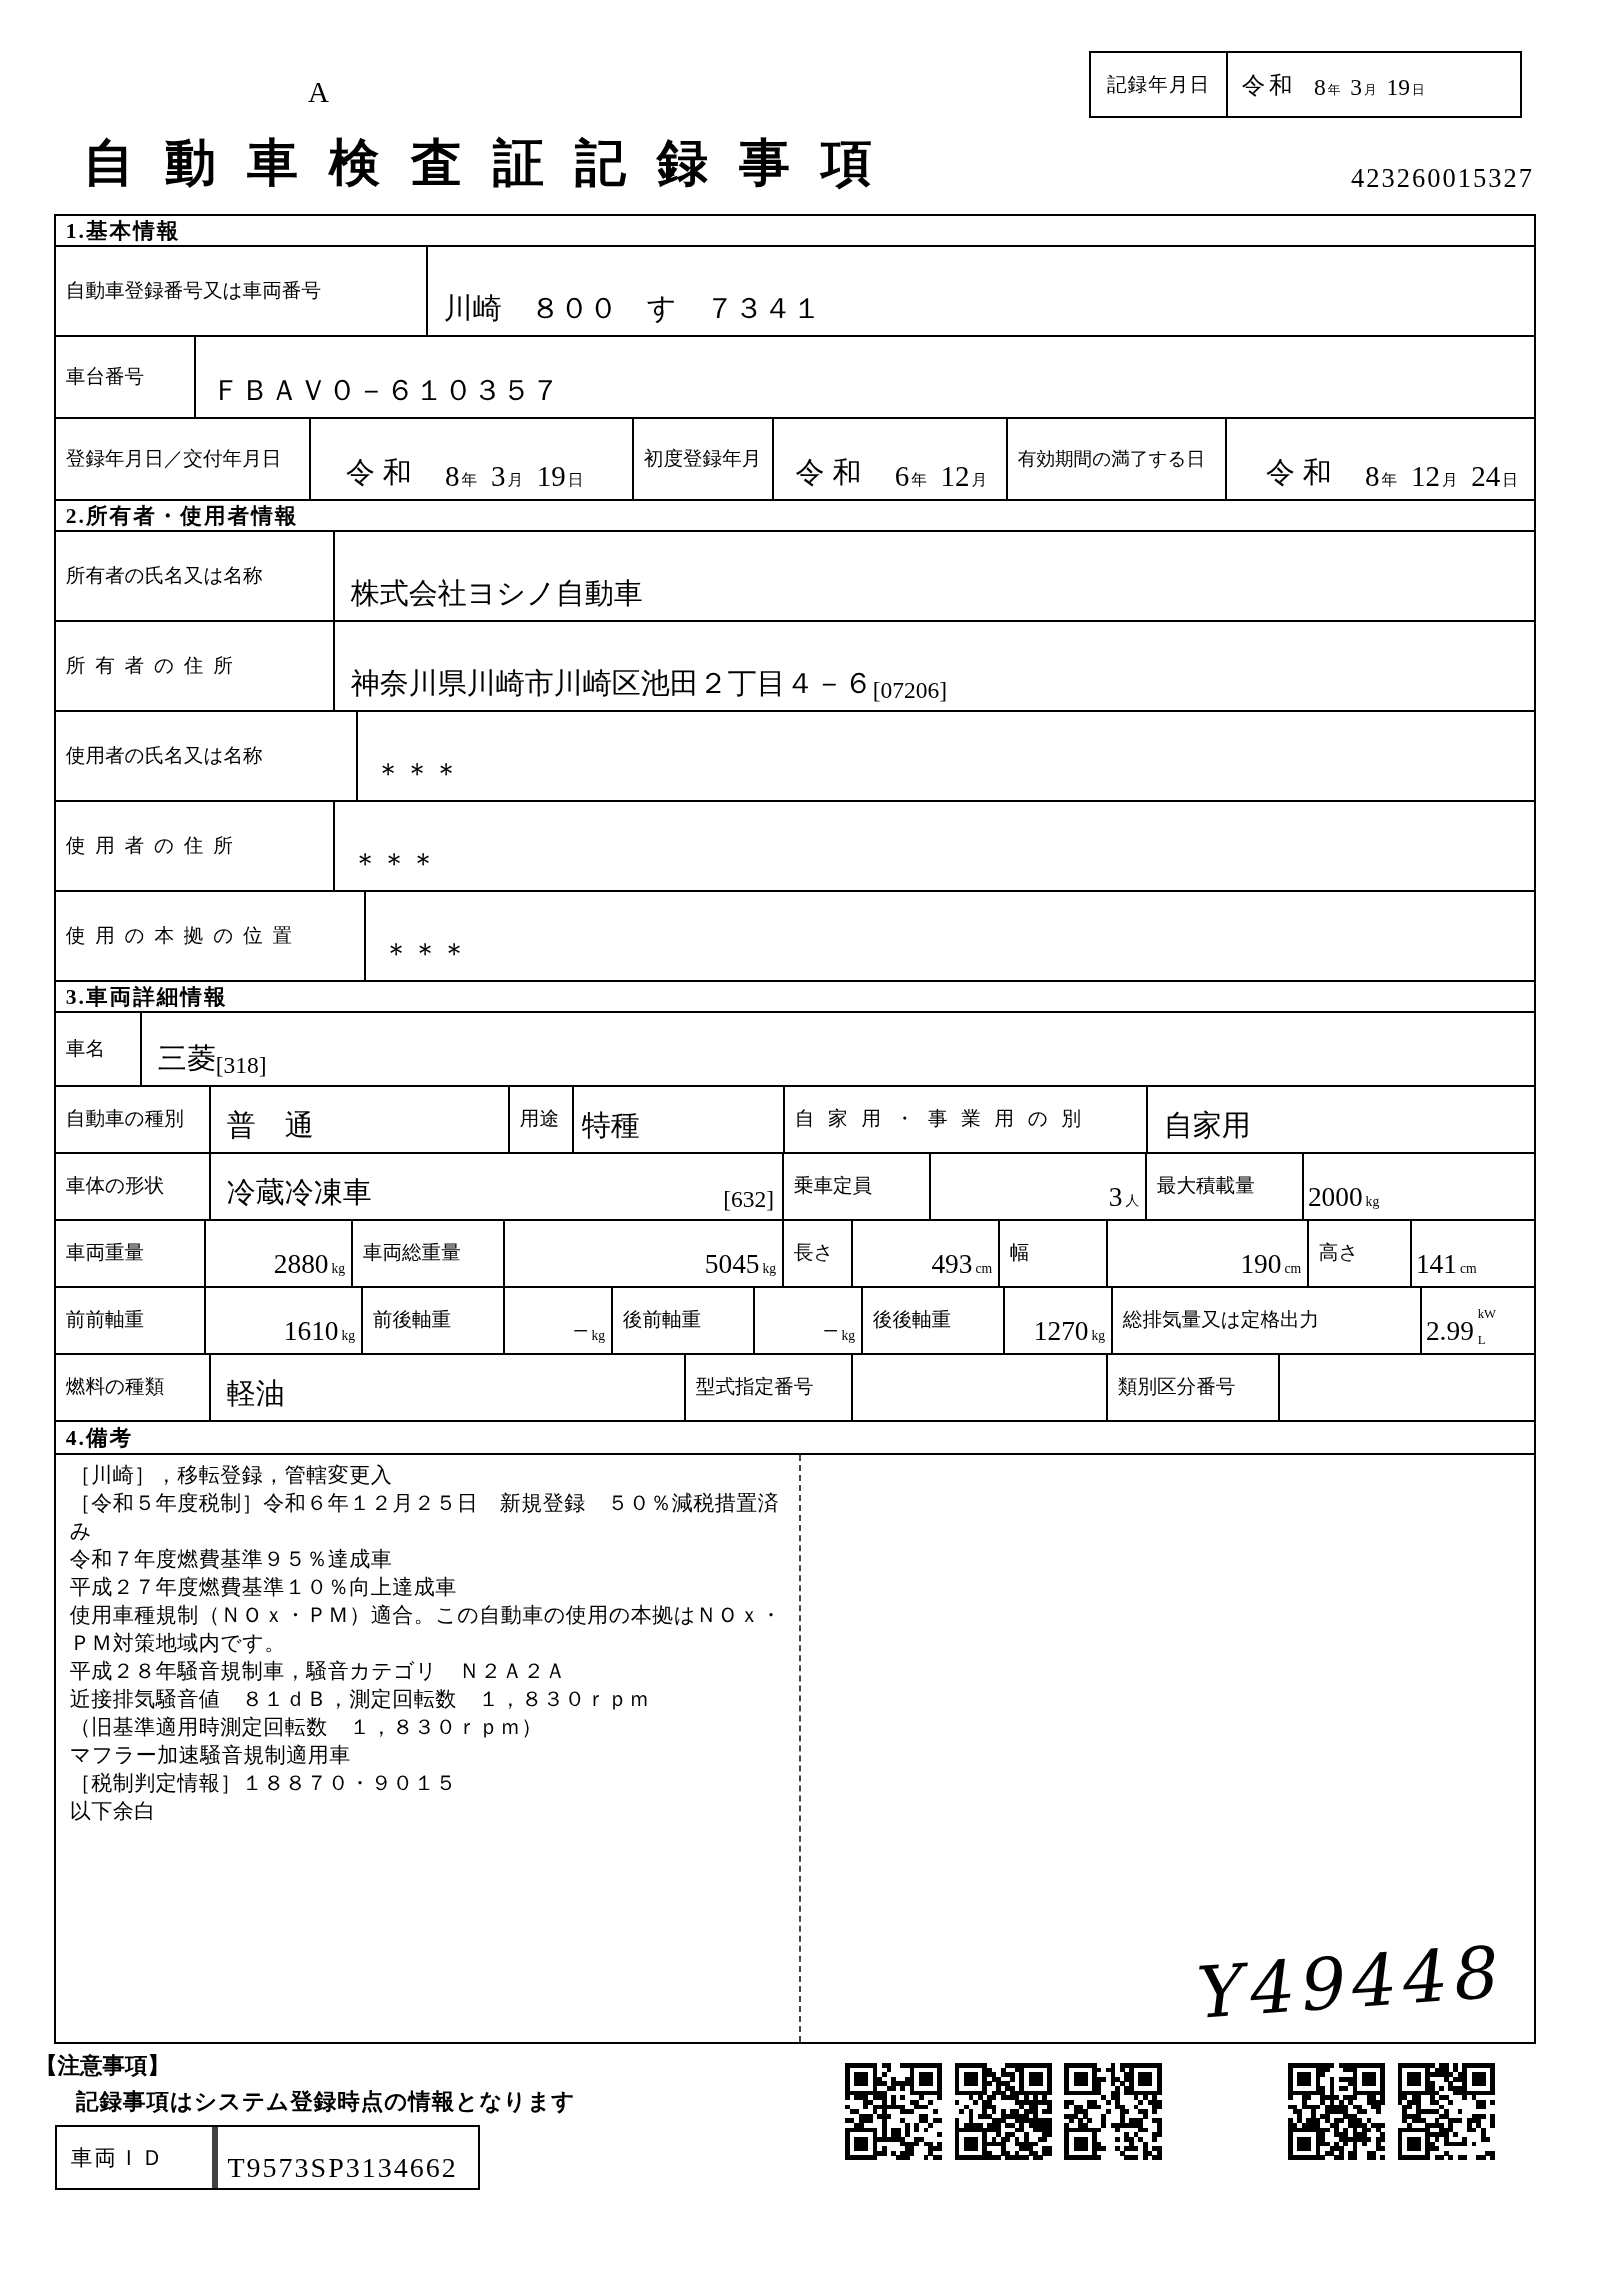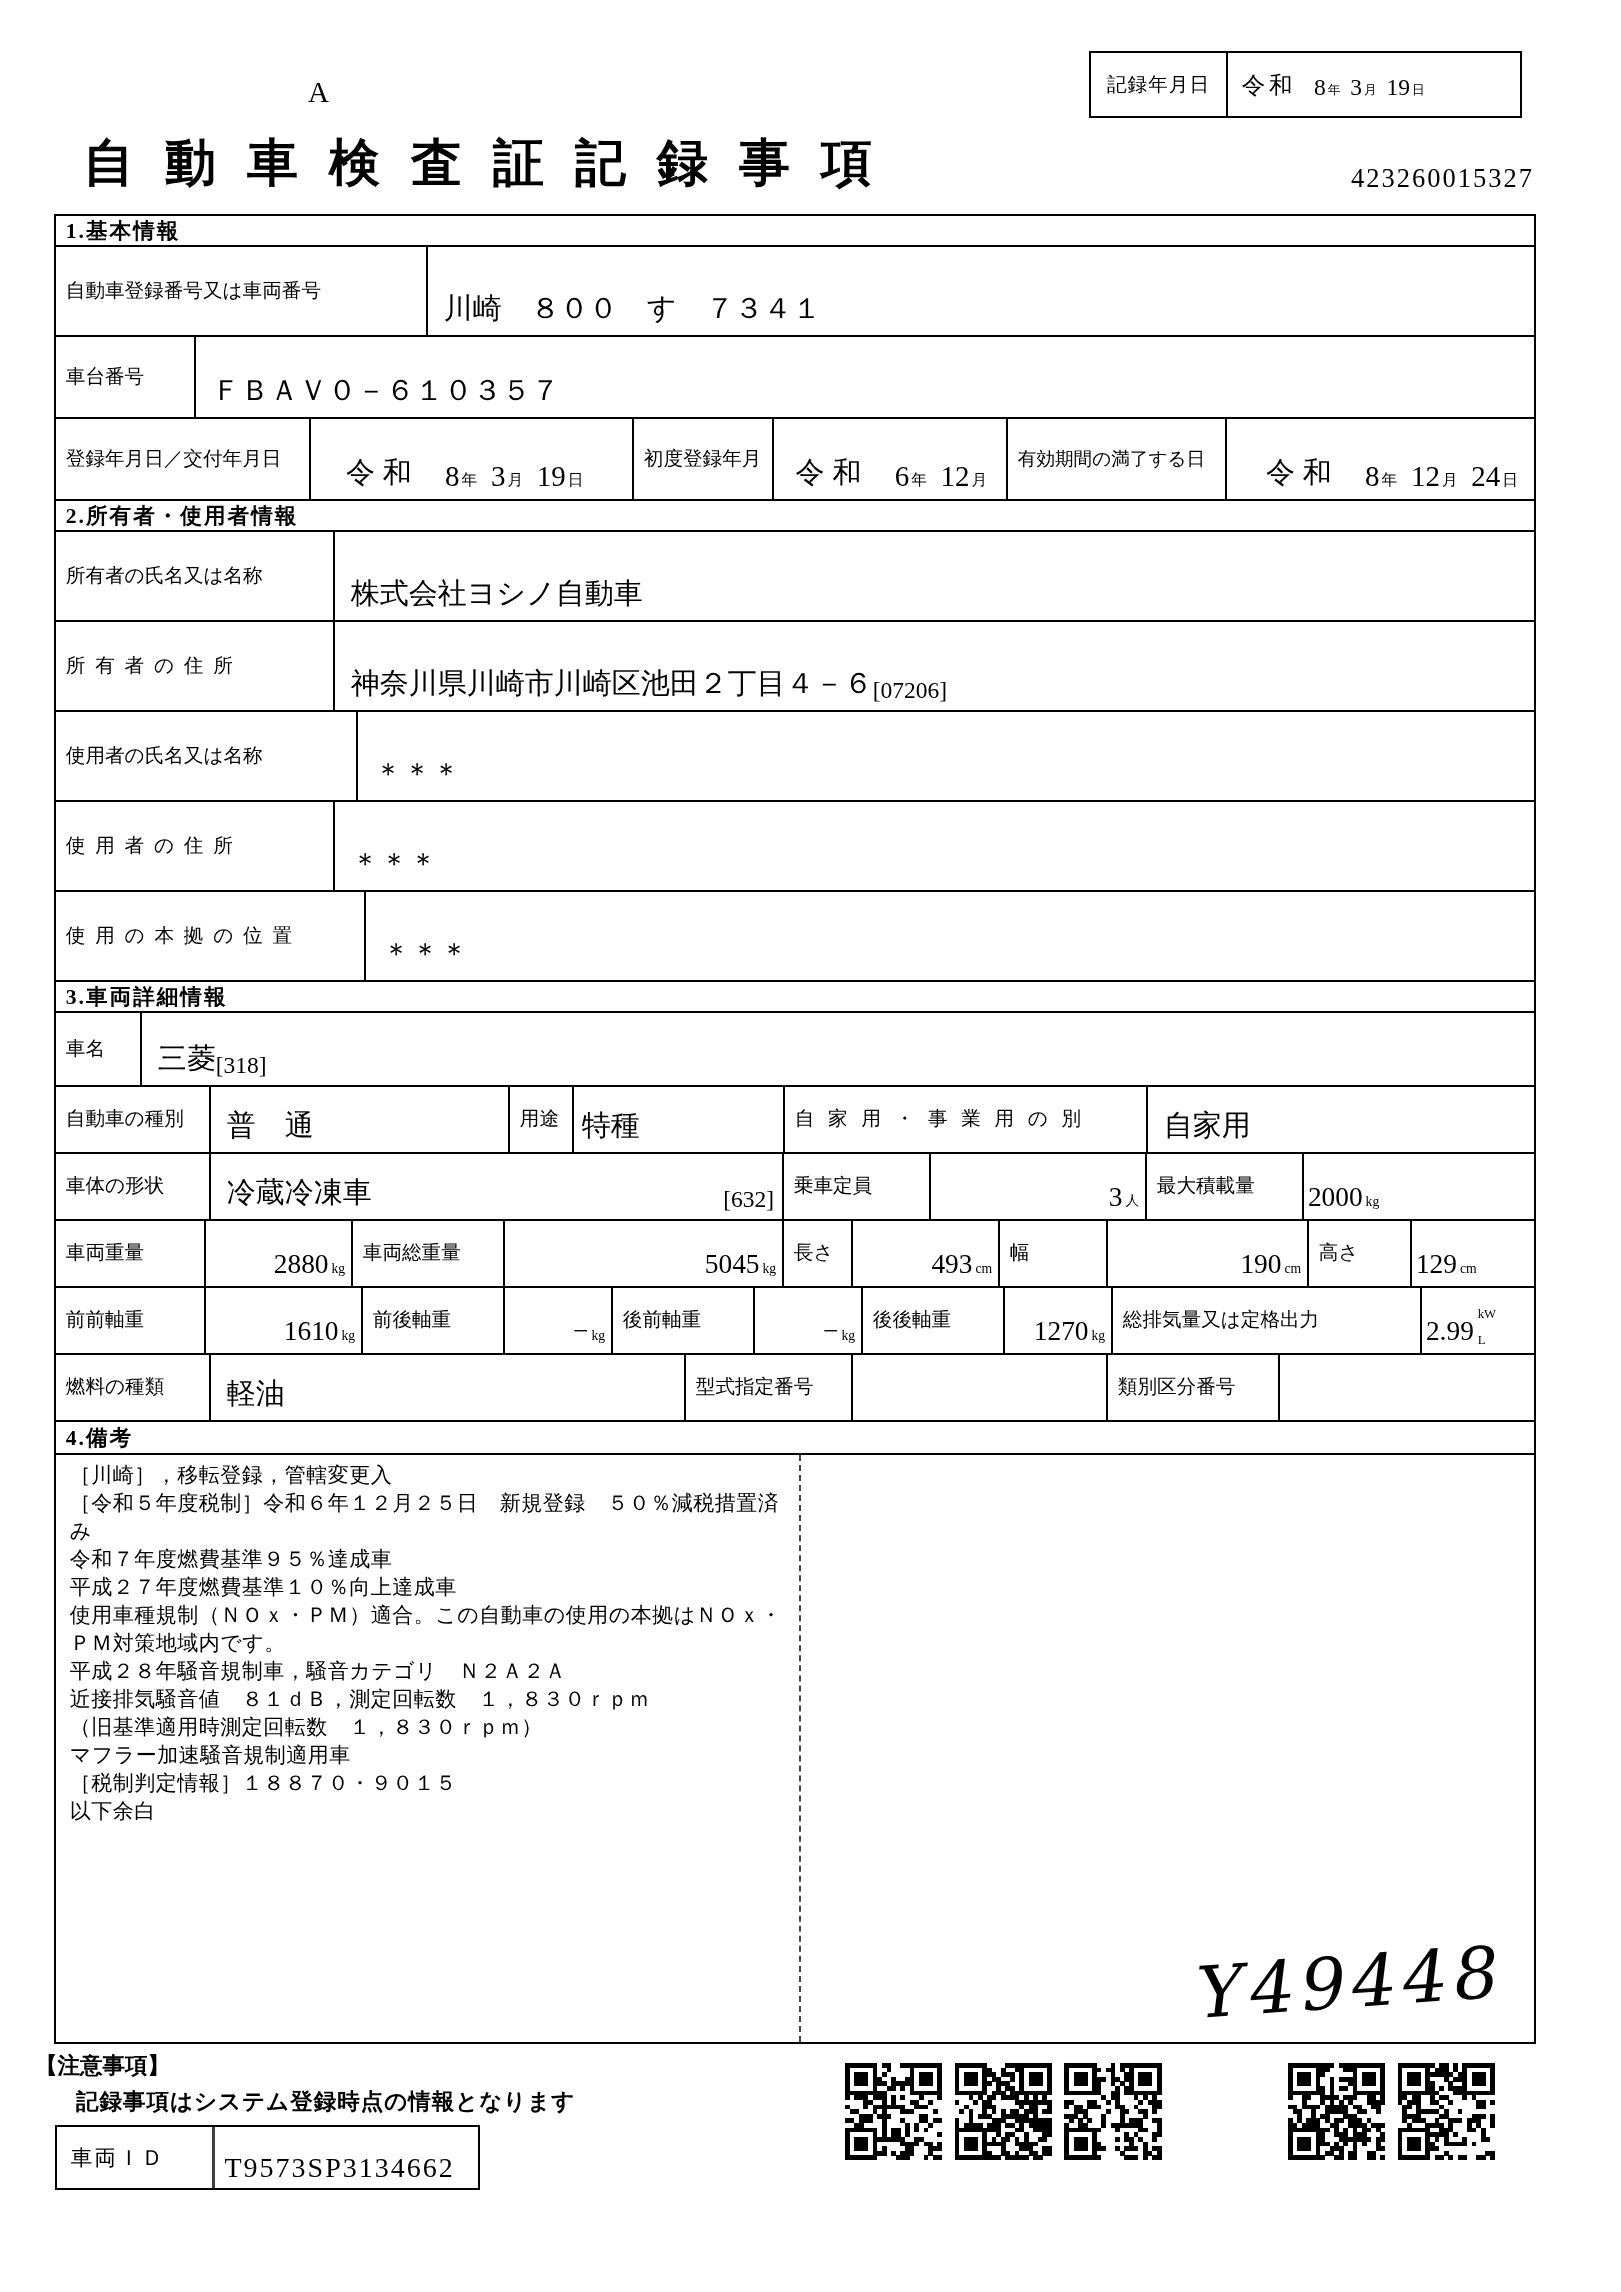--- a/index.html
+++ b/index.html
@@ -54,21 +54,21 @@
   .remarks-text{position:absolute;left:13.7px;top:5.9px;width:731px;font-size:21px;line-height:28px;letter-spacing:0.5px;}
   .remarks-divider{position:absolute;left:743px;top:0;bottom:0;border-left:2px dashed #444;}
   .handwriting{
     position:absolute;right:29px;bottom:17.6px;font-size:71px;font-style:italic;
     font-family:"DejaVu Serif","Liberation Serif",serif;transform:rotate(-4deg);letter-spacing:5.9px;
   }
   
   .notice-head{position:absolute;left:35px;top:2050px;font-size:22.5px;font-weight:700;}
   .notice-text{position:absolute;left:76px;top:2086px;font-size:22.5px;font-weight:600;letter-spacing:1px;}
   .vid-box{position:absolute;left:55px;top:2125px;width:425px;height:65px;border:2.9px solid #000;display:flex;box-sizing:border-box;}
-  .vid-box .vid-label{width:141px;border-right:3px solid #404040;display:flex;align-items:center;padding-left:13.7px;font-size:21.6px;letter-spacing:2px;}
+  .vid-box .vid-label{width:141px;border-right:6px solid #404040;display:flex;align-items:center;padding-left:13.7px;font-size:21.6px;letter-spacing:2px;}
   .vid-box .vid-value{flex:1;display:flex;align-items:flex-end;padding:0 0 3.9px 9.8px;font-size:28px;letter-spacing:2px;}
   
   .qr-strip{position:absolute;top:2063px;height:97px;display:flex;}
   .qr-strip.left{left:845px;gap:12.7px;}
   .qr-strip.right{left:1288px;gap:12.7px;}
   .qr{position:relative;width:97px;height:97px;background:#fff;}
   .qr i{position:absolute;width:4.9%;height:4.9%;background:#000;}
 </style>
 </head>
 <body>
@@ -230,21 +230,21 @@
         <span>493</span>
           <span class="u">cm</span>
       </div>
       <div class="cell lab" style="width:108px">幅</div>
       <div class="cell meas" style="width:201px">
         <span>190</span>
           <span class="u">cm</span>
       </div>
       <div class="cell lab" style="width:103px">高さ</div>
       <div class="cell meas">
-        <span>129</span>
+        <span>141</span>
           <span class="u">cm</span>
       </div>
     </div>
 
     <div class="row" style="height:67px">
       <div class="cell lab" style="width:150px">前前軸重</div>
       <div class="cell meas" style="width:157px">
         <span>1610</span>
           <span class="u">kg</span>
       </div>

